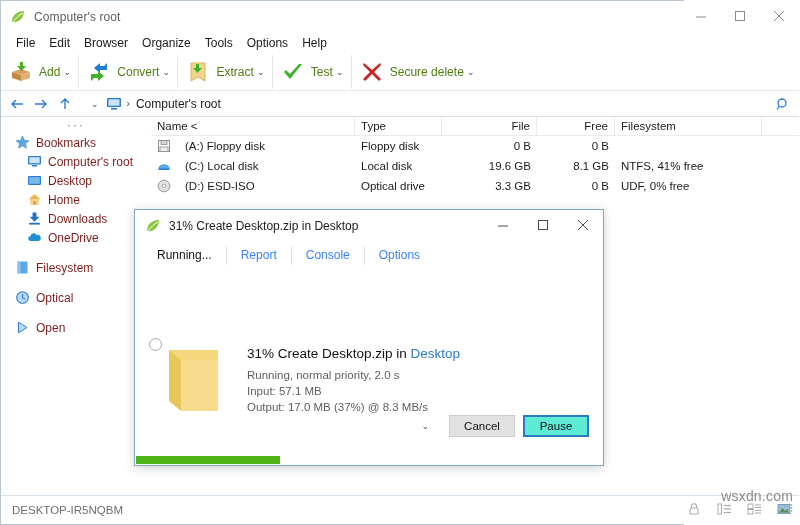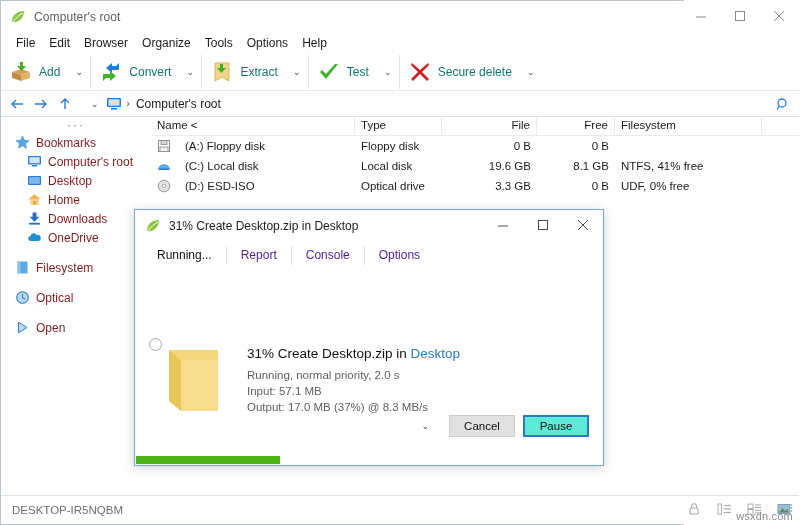--- a/index.html
+++ b/index.html
@@ -58,21 +58,21 @@
     background: #ffffff;
     display: flex; align-items: center;
     border-bottom: 1px solid #e6e6e6;
   }
   .tb-group {
     display: flex; align-items: center; height: 34px;
     border-right: 1px solid #e3e3e3;
     padding: 0 4px 0 8px;
   }
   .tb-ico { width: 24px; height: 24px; margin-right: 6px; position: relative; flex: none; }
-  .tb-label { font-size: 12px; color: #0f766e; margin-right: 12px; white-space: nowrap; }
+  .tb-label { font-size: 12px; color: #4d7c0f; margin-right: 0; white-space: nowrap; }
   .tb-caret { width: 14px; text-align: center; color: #4a4a4a; font-size: 9px; }
 
   
   .addrbar {
     position: absolute; left: 0; top: 90px; width: 798px; height: 26px;
     background: #ffffff; display: flex; align-items: center;
     border-bottom: 1px solid #d8e2ea;
   }
   .nav-btn {
     width: 24px; height: 24px; display: flex; align-items: center; justify-content: center;
@@ -98,21 +98,21 @@
   .side-item.child { padding-left: 26px; }
   .side-ico { width: 15px; height: 15px; margin-right: 6px; position: relative; flex: none; }
   .side-label { font-size: 12px; color: #7f1d1d; }
   .side-gap { height: 11px; }
 
   
   .filelist {
     position: absolute; left: 150px; top: 116px; width: 648px; height: 378px;
     background: #ffffff;
   }
-  .fl-head { display: flex; height: 19px; align-items: flex-end; border-bottom: 1px solid #ebebeb; }
+  .fl-head { display: flex; height: 19px; align-items: center; border-bottom: 1px solid #ebebeb; }
   .fl-head > div {
     font-size: 11.5px; color: #1b1b1b; padding: 0 6px; height: 19px; line-height: 19px;
     border-right: 1px solid #ebebeb; overflow: hidden; white-space: nowrap;
   }
   .col-name { width: 204px; }
   .col-type { width: 87px; }
   .col-size { width: 95px; text-align: right; }
   .col-free { width: 78px; text-align: right; }
   .col-fs   { width: 147px; }
   .col-pad  { width: 37px; border-right: none !important; }
@@ -127,40 +127,40 @@
   
   .statusbar {
     position: absolute; left: 0; bottom: 0; width: 798px; height: 29px;
     background: #ffffff; border-top: 1px solid #d8e2ea;
     display: flex; align-items: center;
   }
   .status-text { font-size: 11.5px; color: #6e6e6e; padding-left: 11px; }
   .status-icons { position: absolute; right: 6px; display: flex; align-items: center; gap: 14px; }
   .status-ico { width: 16px; height: 16px; position: relative; opacity: .62; }
   .watermark {
-    position: absolute; right: 6px; bottom: 2px;
-    font-size: 11px; color: #8b8b8b; letter-spacing: .2px;
+    position: absolute; right: 6px; bottom: 20px;
+    font-size: 14px; color: #8b8b8b; letter-spacing: .2px;
   }
 
   
   .dialog {
     position: absolute; left: 133px; top: 208px; width: 470px; height: 257px;
     background: #ffffff;
     border: 1px solid #7ba7cc;
     box-shadow: 0 2px 10px rgba(0,0,0,.18);
   }
   .dlg-title { height: 31px; display: flex; align-items: center; background: #ffffff; }
   .dlg-icon { width: 16px; height: 16px; margin-left: 10px; margin-right: 8px; position: relative; }
   .dlg-title-text { font-size: 12px; color: #1b1b1b; }
   .dlg-winbtns { position: absolute; right: 0; top: 0; display: flex; }
   .dlg-winbtn { width: 40px; height: 31px; display: flex; align-items: center; justify-content: center; color: #4a4a4a; }
   .dlg-tabs { height: 29px; display: flex; align-items: center; padding-left: 8px; }
   .dlg-tab {
     font-size: 12px; padding: 0 14px; height: 19px; line-height: 19px;
-    border-right: 1px solid #e0e0e0; color: #4c1d95;
+    border-right: 1px solid #e0e0e0; color: #3b82f6;
   }
   .dlg-tab.active { color: #111; font-weight: normal; }
   .dlg-tab:last-child { border-right: none; }
   .dlg-body { position: relative; height: 168px; }
   .spinner {
     position: absolute; left: 14px; top: 68px;
     width: 13px; height: 13px; border: 1px solid #a8a8a8; border-radius: 50%;
   }
   .dlg-folder { position: absolute; left: 30px; top: 78px; width: 57px; height: 65px; }
   .dlg-info { position: absolute; left: 112px; top: 75px; }

